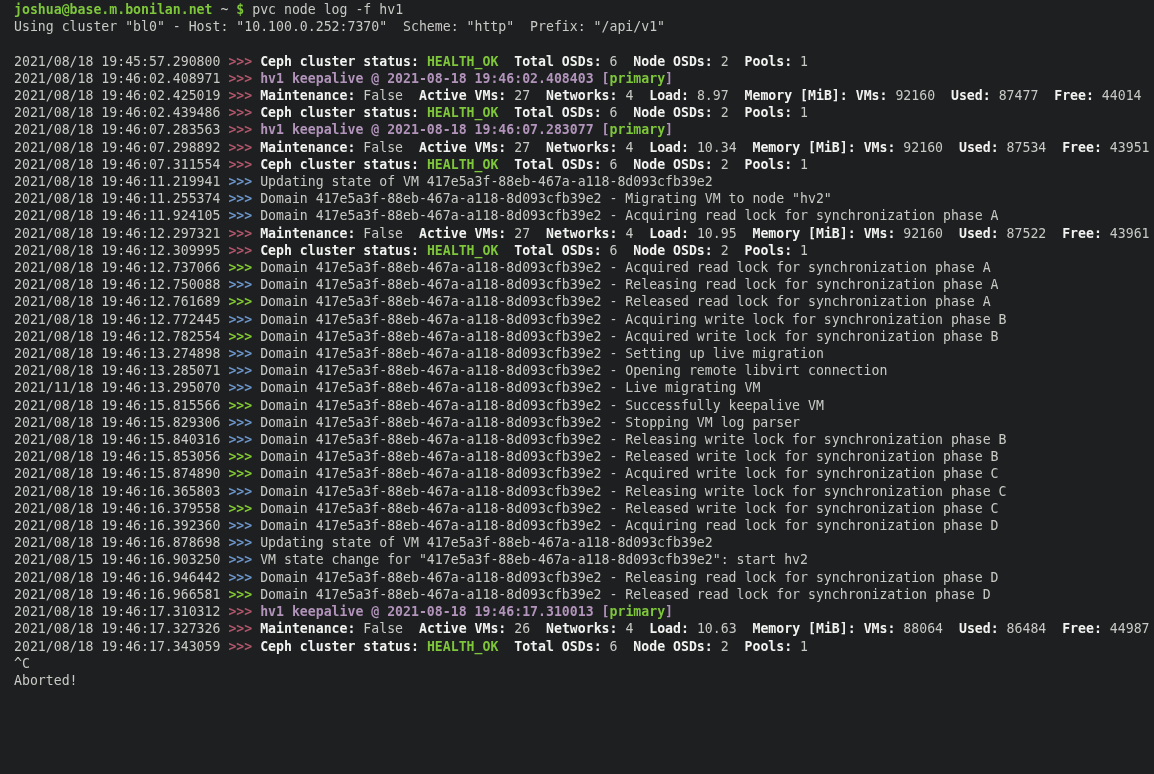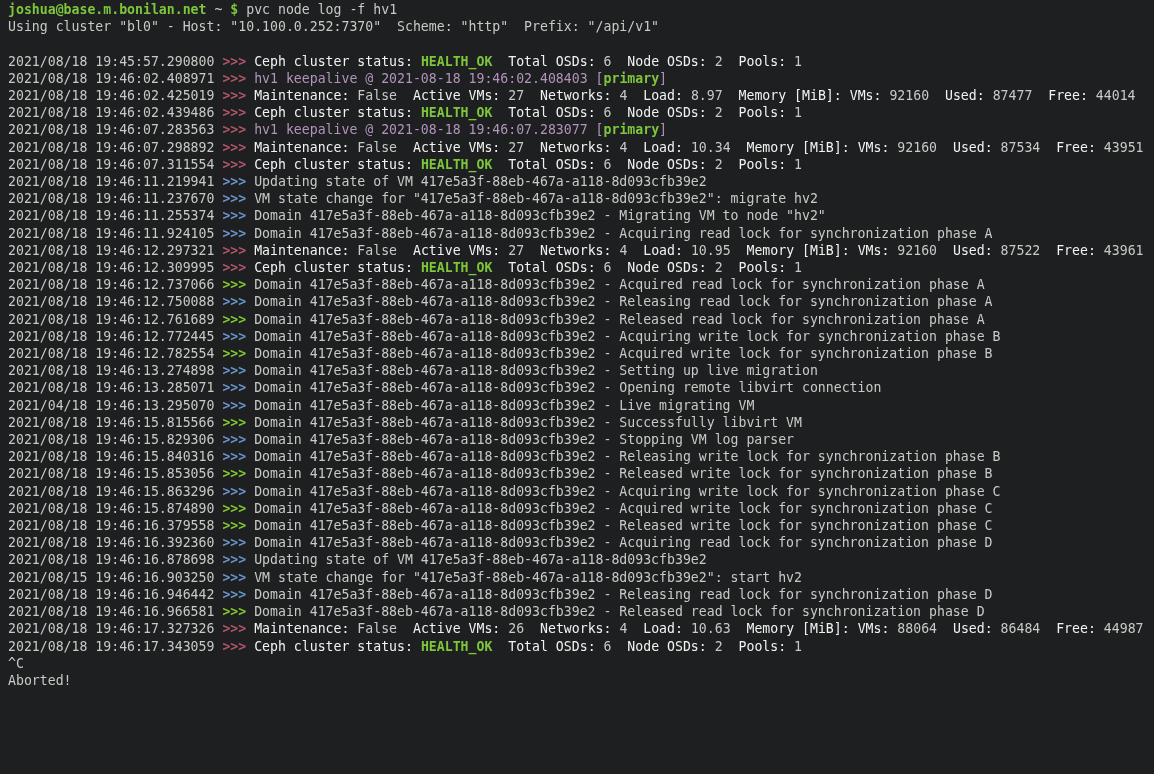--- a/index.html
+++ b/index.html
@@ -3,71 +3,71 @@
 <meta charset="utf-8">
 <style>
   * { margin:0; padding:0; box-sizing:border-box; }
   html, body { background:var(--background,#1d1f21); }
   body { width:1154px; height:774px; overflow:hidden; }
   .terminal {
     width:100%; height:100%;
     font-family:"DejaVu Sans Mono", monospace;
     font-size:13.2px;
     line-height:17.2px;
-    padding:1px 0 0 8px;
+    padding:1px 0 0 14px;
     color:var(--foreground,#c9cac5);
   }
   .line { min-height:17.2px; white-space:pre; }
   .sr { color:var(--foreground,#c9cac5); }
-  .sb { color:var(--bold-white,#f2f3f0); font-weight:normal; }
+  .sb { color:var(--bold-white,#f2f3f0); font-weight:bold; }
   .sg { color:var(--green,#7ec63a); font-weight:bold; }
-  .sp { color:var(--purple,#b294bb); font-weight:normal; }
+  .sp { color:var(--purple,#b294bb); font-weight:bold; }
   .arrow-red   { color:var(--arrow-red,#b0566a);   font-weight:bold; }
   .arrow-blue  { color:var(--arrow-blue,#6b94c8);  font-weight:bold; }
   .arrow-green { color:var(--arrow-green,#82c832); font-weight:bold; }
 </style>
 </head>
 <body>
 
 <div class="terminal">
   <div class="line"><span class="sg">joshua@base.m.bonilan.net</span><span class="sr"> ~ </span><span class="sg">$</span><span class="sr"> pvc node log -f hv1</span></div>
   <div class="line sr">Using cluster "bl0" - Host: "10.100.0.252:7370"  Scheme: "http"  Prefix: "/api/v1"</div>
   <div class="line"></div>
   <div id="log-output">
       <div class="line"><span class="sr">2021/08/18 19:45:57.290800 </span><span class="arrow-red">&gt;&gt;&gt; </span><span class="sb">Ceph cluster status: </span><span class="sg">HEALTH_OK</span><span class="sr">  </span><span class="sb">Total OSDs:</span><span class="sr"> 6  </span><span class="sb">Node OSDs:</span><span class="sr"> 2  </span><span class="sb">Pools:</span><span class="sr"> 1</span></div>
       <div class="line"><span class="sr">2021/08/18 19:46:02.408971 </span><span class="arrow-red">&gt;&gt;&gt; </span><span class="sp">hv1 keepalive @ 2021-08-18 19:46:02.408403 </span><span class="sp">[</span><span class="sg">primary</span><span class="sp">]</span></div>
       <div class="line"><span class="sr">2021/08/18 19:46:02.425019 </span><span class="arrow-red">&gt;&gt;&gt; </span><span class="sb">Maintenance:</span><span class="sr"> False  </span><span class="sb">Active VMs:</span><span class="sr"> 27  </span><span class="sb">Networks:</span><span class="sr"> 4  </span><span class="sb">Load:</span><span class="sr"> 8.97  </span><span class="sb">Memory [MiB]:</span><span class="sr"> </span><span class="sb">VMs:</span><span class="sr"> 92160  </span><span class="sb">Used:</span><span class="sr"> 87477  </span><span class="sb">Free:</span><span class="sr"> 44014</span></div>
       <div class="line"><span class="sr">2021/08/18 19:46:02.439486 </span><span class="arrow-red">&gt;&gt;&gt; </span><span class="sb">Ceph cluster status: </span><span class="sg">HEALTH_OK</span><span class="sr">  </span><span class="sb">Total OSDs:</span><span class="sr"> 6  </span><span class="sb">Node OSDs:</span><span class="sr"> 2  </span><span class="sb">Pools:</span><span class="sr"> 1</span></div>
       <div class="line"><span class="sr">2021/08/18 19:46:07.283563 </span><span class="arrow-red">&gt;&gt;&gt; </span><span class="sp">hv1 keepalive @ 2021-08-18 19:46:07.283077 </span><span class="sp">[</span><span class="sg">primary</span><span class="sp">]</span></div>
       <div class="line"><span class="sr">2021/08/18 19:46:07.298892 </span><span class="arrow-red">&gt;&gt;&gt; </span><span class="sb">Maintenance:</span><span class="sr"> False  </span><span class="sb">Active VMs:</span><span class="sr"> 27  </span><span class="sb">Networks:</span><span class="sr"> 4  </span><span class="sb">Load:</span><span class="sr"> 10.34  </span><span class="sb">Memory [MiB]:</span><span class="sr"> </span><span class="sb">VMs:</span><span class="sr"> 92160  </span><span class="sb">Used:</span><span class="sr"> 87534  </span><span class="sb">Free:</span><span class="sr"> 43951</span></div>
       <div class="line"><span class="sr">2021/08/18 19:46:07.311554 </span><span class="arrow-red">&gt;&gt;&gt; </span><span class="sb">Ceph cluster status: </span><span class="sg">HEALTH_OK</span><span class="sr">  </span><span class="sb">Total OSDs:</span><span class="sr"> 6  </span><span class="sb">Node OSDs:</span><span class="sr"> 2  </span><span class="sb">Pools:</span><span class="sr"> 1</span></div>
       <div class="line"><span class="sr">2021/08/18 19:46:11.219941 </span><span class="arrow-blue">&gt;&gt;&gt; </span><span class="sr">Updating state of VM 417e5a3f-88eb-467a-a118-8d093cfb39e2</span></div>
-      <div class="line"><span class="sr">2021/08/18 19:46:11.237670 </span><span class="arrow-blue">&gt;&gt;&gt; </span><span class="sr">VM state change for "417e5a3f-88eb-467a-a118-8d093cfb39e2": migrate hv2</span></div>
       <div class="line"><span class="sr">2021/08/18 19:46:11.255374 </span><span class="arrow-blue">&gt;&gt;&gt; </span><span class="sr">Domain 417e5a3f-88eb-467a-a118-8d093cfb39e2 - Migrating VM to node "hv2"</span></div>
       <div class="line"><span class="sr">2021/08/18 19:46:11.924105 </span><span class="arrow-blue">&gt;&gt;&gt; </span><span class="sr">Domain 417e5a3f-88eb-467a-a118-8d093cfb39e2 - Acquiring read lock for synchronization phase A</span></div>
       <div class="line"><span class="sr">2021/08/18 19:46:12.297321 </span><span class="arrow-red">&gt;&gt;&gt; </span><span class="sb">Maintenance:</span><span class="sr"> False  </span><span class="sb">Active VMs:</span><span class="sr"> 27  </span><span class="sb">Networks:</span><span class="sr"> 4  </span><span class="sb">Load:</span><span class="sr"> 10.95  </span><span class="sb">Memory [MiB]:</span><span class="sr"> </span><span class="sb">VMs:</span><span class="sr"> 92160  </span><span class="sb">Used:</span><span class="sr"> 87522  </span><span class="sb">Free:</span><span class="sr"> 43961</span></div>
       <div class="line"><span class="sr">2021/08/18 19:46:12.309995 </span><span class="arrow-red">&gt;&gt;&gt; </span><span class="sb">Ceph cluster status: </span><span class="sg">HEALTH_OK</span><span class="sr">  </span><span class="sb">Total OSDs:</span><span class="sr"> 6  </span><span class="sb">Node OSDs:</span><span class="sr"> 2  </span><span class="sb">Pools:</span><span class="sr"> 1</span></div>
       <div class="line"><span class="sr">2021/08/18 19:46:12.737066 </span><span class="arrow-green">&gt;&gt;&gt; </span><span class="sr">Domain 417e5a3f-88eb-467a-a118-8d093cfb39e2 - Acquired read lock for synchronization phase A</span></div>
       <div class="line"><span class="sr">2021/08/18 19:46:12.750088 </span><span class="arrow-blue">&gt;&gt;&gt; </span><span class="sr">Domain 417e5a3f-88eb-467a-a118-8d093cfb39e2 - Releasing read lock for synchronization phase A</span></div>
       <div class="line"><span class="sr">2021/08/18 19:46:12.761689 </span><span class="arrow-green">&gt;&gt;&gt; </span><span class="sr">Domain 417e5a3f-88eb-467a-a118-8d093cfb39e2 - Released read lock for synchronization phase A</span></div>
       <div class="line"><span class="sr">2021/08/18 19:46:12.772445 </span><span class="arrow-blue">&gt;&gt;&gt; </span><span class="sr">Domain 417e5a3f-88eb-467a-a118-8d093cfb39e2 - Acquiring write lock for synchronization phase B</span></div>
       <div class="line"><span class="sr">2021/08/18 19:46:12.782554 </span><span class="arrow-green">&gt;&gt;&gt; </span><span class="sr">Domain 417e5a3f-88eb-467a-a118-8d093cfb39e2 - Acquired write lock for synchronization phase B</span></div>
       <div class="line"><span class="sr">2021/08/18 19:46:13.274898 </span><span class="arrow-blue">&gt;&gt;&gt; </span><span class="sr">Domain 417e5a3f-88eb-467a-a118-8d093cfb39e2 - Setting up live migration</span></div>
       <div class="line"><span class="sr">2021/08/18 19:46:13.285071 </span><span class="arrow-blue">&gt;&gt;&gt; </span><span class="sr">Domain 417e5a3f-88eb-467a-a118-8d093cfb39e2 - Opening remote libvirt connection</span></div>
-      <div class="line"><span class="sr">2021/04/18 19:46:13.295070 </span><span class="arrow-blue">&gt;&gt;&gt; </span><span class="sr">Domain 417e5a3f-88eb-467a-a118-8d093cfb39e2 - Live migrating VM</span></div>
-      <div class="line"><span class="sr">2021/08/18 19:46:15.815566 </span><span class="arrow-green">&gt;&gt;&gt; </span><span class="sr">Domain 417e5a3f-88eb-467a-a118-8d093cfb39e2 - Successfully libvirt VM</span></div>
+      <div class="line"><span class="sr">2021/11/18 19:46:13.295070 </span><span class="arrow-blue">&gt;&gt;&gt; </span><span class="sr">Domain 417e5a3f-88eb-467a-a118-8d093cfb39e2 - Live migrating VM</span></div>
+      <div class="line"><span class="sr">2021/08/18 19:46:15.815566 </span><span class="arrow-green">&gt;&gt;&gt; </span><span class="sr">Domain 417e5a3f-88eb-467a-a118-8d093cfb39e2 - Successfully keepalive VM</span></div>
       <div class="line"><span class="sr">2021/08/18 19:46:15.829306 </span><span class="arrow-blue">&gt;&gt;&gt; </span><span class="sr">Domain 417e5a3f-88eb-467a-a118-8d093cfb39e2 - Stopping VM log parser</span></div>
       <div class="line"><span class="sr">2021/08/18 19:46:15.840316 </span><span class="arrow-blue">&gt;&gt;&gt; </span><span class="sr">Domain 417e5a3f-88eb-467a-a118-8d093cfb39e2 - Releasing write lock for synchronization phase B</span></div>
       <div class="line"><span class="sr">2021/08/18 19:46:15.853056 </span><span class="arrow-green">&gt;&gt;&gt; </span><span class="sr">Domain 417e5a3f-88eb-467a-a118-8d093cfb39e2 - Released write lock for synchronization phase B</span></div>
-      <div class="line"><span class="sr">2021/08/18 19:46:15.863296 </span><span class="arrow-blue">&gt;&gt;&gt; </span><span class="sr">Domain 417e5a3f-88eb-467a-a118-8d093cfb39e2 - Acquiring write lock for synchronization phase C</span></div>
       <div class="line"><span class="sr">2021/08/18 19:46:15.874890 </span><span class="arrow-green">&gt;&gt;&gt; </span><span class="sr">Domain 417e5a3f-88eb-467a-a118-8d093cfb39e2 - Acquired write lock for synchronization phase C</span></div>
+      <div class="line"><span class="sr">2021/08/18 19:46:16.365803 </span><span class="arrow-blue">&gt;&gt;&gt; </span><span class="sr">Domain 417e5a3f-88eb-467a-a118-8d093cfb39e2 - Releasing write lock for synchronization phase C</span></div>
       <div class="line"><span class="sr">2021/08/18 19:46:16.379558 </span><span class="arrow-green">&gt;&gt;&gt; </span><span class="sr">Domain 417e5a3f-88eb-467a-a118-8d093cfb39e2 - Released write lock for synchronization phase C</span></div>
       <div class="line"><span class="sr">2021/08/18 19:46:16.392360 </span><span class="arrow-blue">&gt;&gt;&gt; </span><span class="sr">Domain 417e5a3f-88eb-467a-a118-8d093cfb39e2 - Acquiring read lock for synchronization phase D</span></div>
       <div class="line"><span class="sr">2021/08/18 19:46:16.878698 </span><span class="arrow-blue">&gt;&gt;&gt; </span><span class="sr">Updating state of VM 417e5a3f-88eb-467a-a118-8d093cfb39e2</span></div>
       <div class="line"><span class="sr">2021/08/15 19:46:16.903250 </span><span class="arrow-blue">&gt;&gt;&gt; </span><span class="sr">VM state change for "417e5a3f-88eb-467a-a118-8d093cfb39e2": start hv2</span></div>
       <div class="line"><span class="sr">2021/08/18 19:46:16.946442 </span><span class="arrow-blue">&gt;&gt;&gt; </span><span class="sr">Domain 417e5a3f-88eb-467a-a118-8d093cfb39e2 - Releasing read lock for synchronization phase D</span></div>
       <div class="line"><span class="sr">2021/08/18 19:46:16.966581 </span><span class="arrow-green">&gt;&gt;&gt; </span><span class="sr">Domain 417e5a3f-88eb-467a-a118-8d093cfb39e2 - Released read lock for synchronization phase D</span></div>
+      <div class="line"><span class="sr">2021/08/18 19:46:17.310312 </span><span class="arrow-red">&gt;&gt;&gt; </span><span class="sp">hv1 keepalive @ 2021-08-18 19:46:17.310013 </span><span class="sp">[</span><span class="sg">primary</span><span class="sp">]</span></div>
       <div class="line"><span class="sr">2021/08/18 19:46:17.327326 </span><span class="arrow-red">&gt;&gt;&gt; </span><span class="sb">Maintenance:</span><span class="sr"> False  </span><span class="sb">Active VMs:</span><span class="sr"> 26  </span><span class="sb">Networks:</span><span class="sr"> 4  </span><span class="sb">Load:</span><span class="sr"> 10.63  </span><span class="sb">Memory [MiB]:</span><span class="sr"> </span><span class="sb">VMs:</span><span class="sr"> 88064  </span><span class="sb">Used:</span><span class="sr"> 86484  </span><span class="sb">Free:</span><span class="sr"> 44987</span></div>
       <div class="line"><span class="sr">2021/08/18 19:46:17.343059 </span><span class="arrow-red">&gt;&gt;&gt; </span><span class="sb">Ceph cluster status: </span><span class="sg">HEALTH_OK</span><span class="sr">  </span><span class="sb">Total OSDs:</span><span class="sr"> 6  </span><span class="sb">Node OSDs:</span><span class="sr"> 2  </span><span class="sb">Pools:</span><span class="sr"> 1</span></div>
     </div>
   <div class="line sr">^C</div>
   <div class="line sr">Aborted!</div>
 </div>
 
 </body></html>

